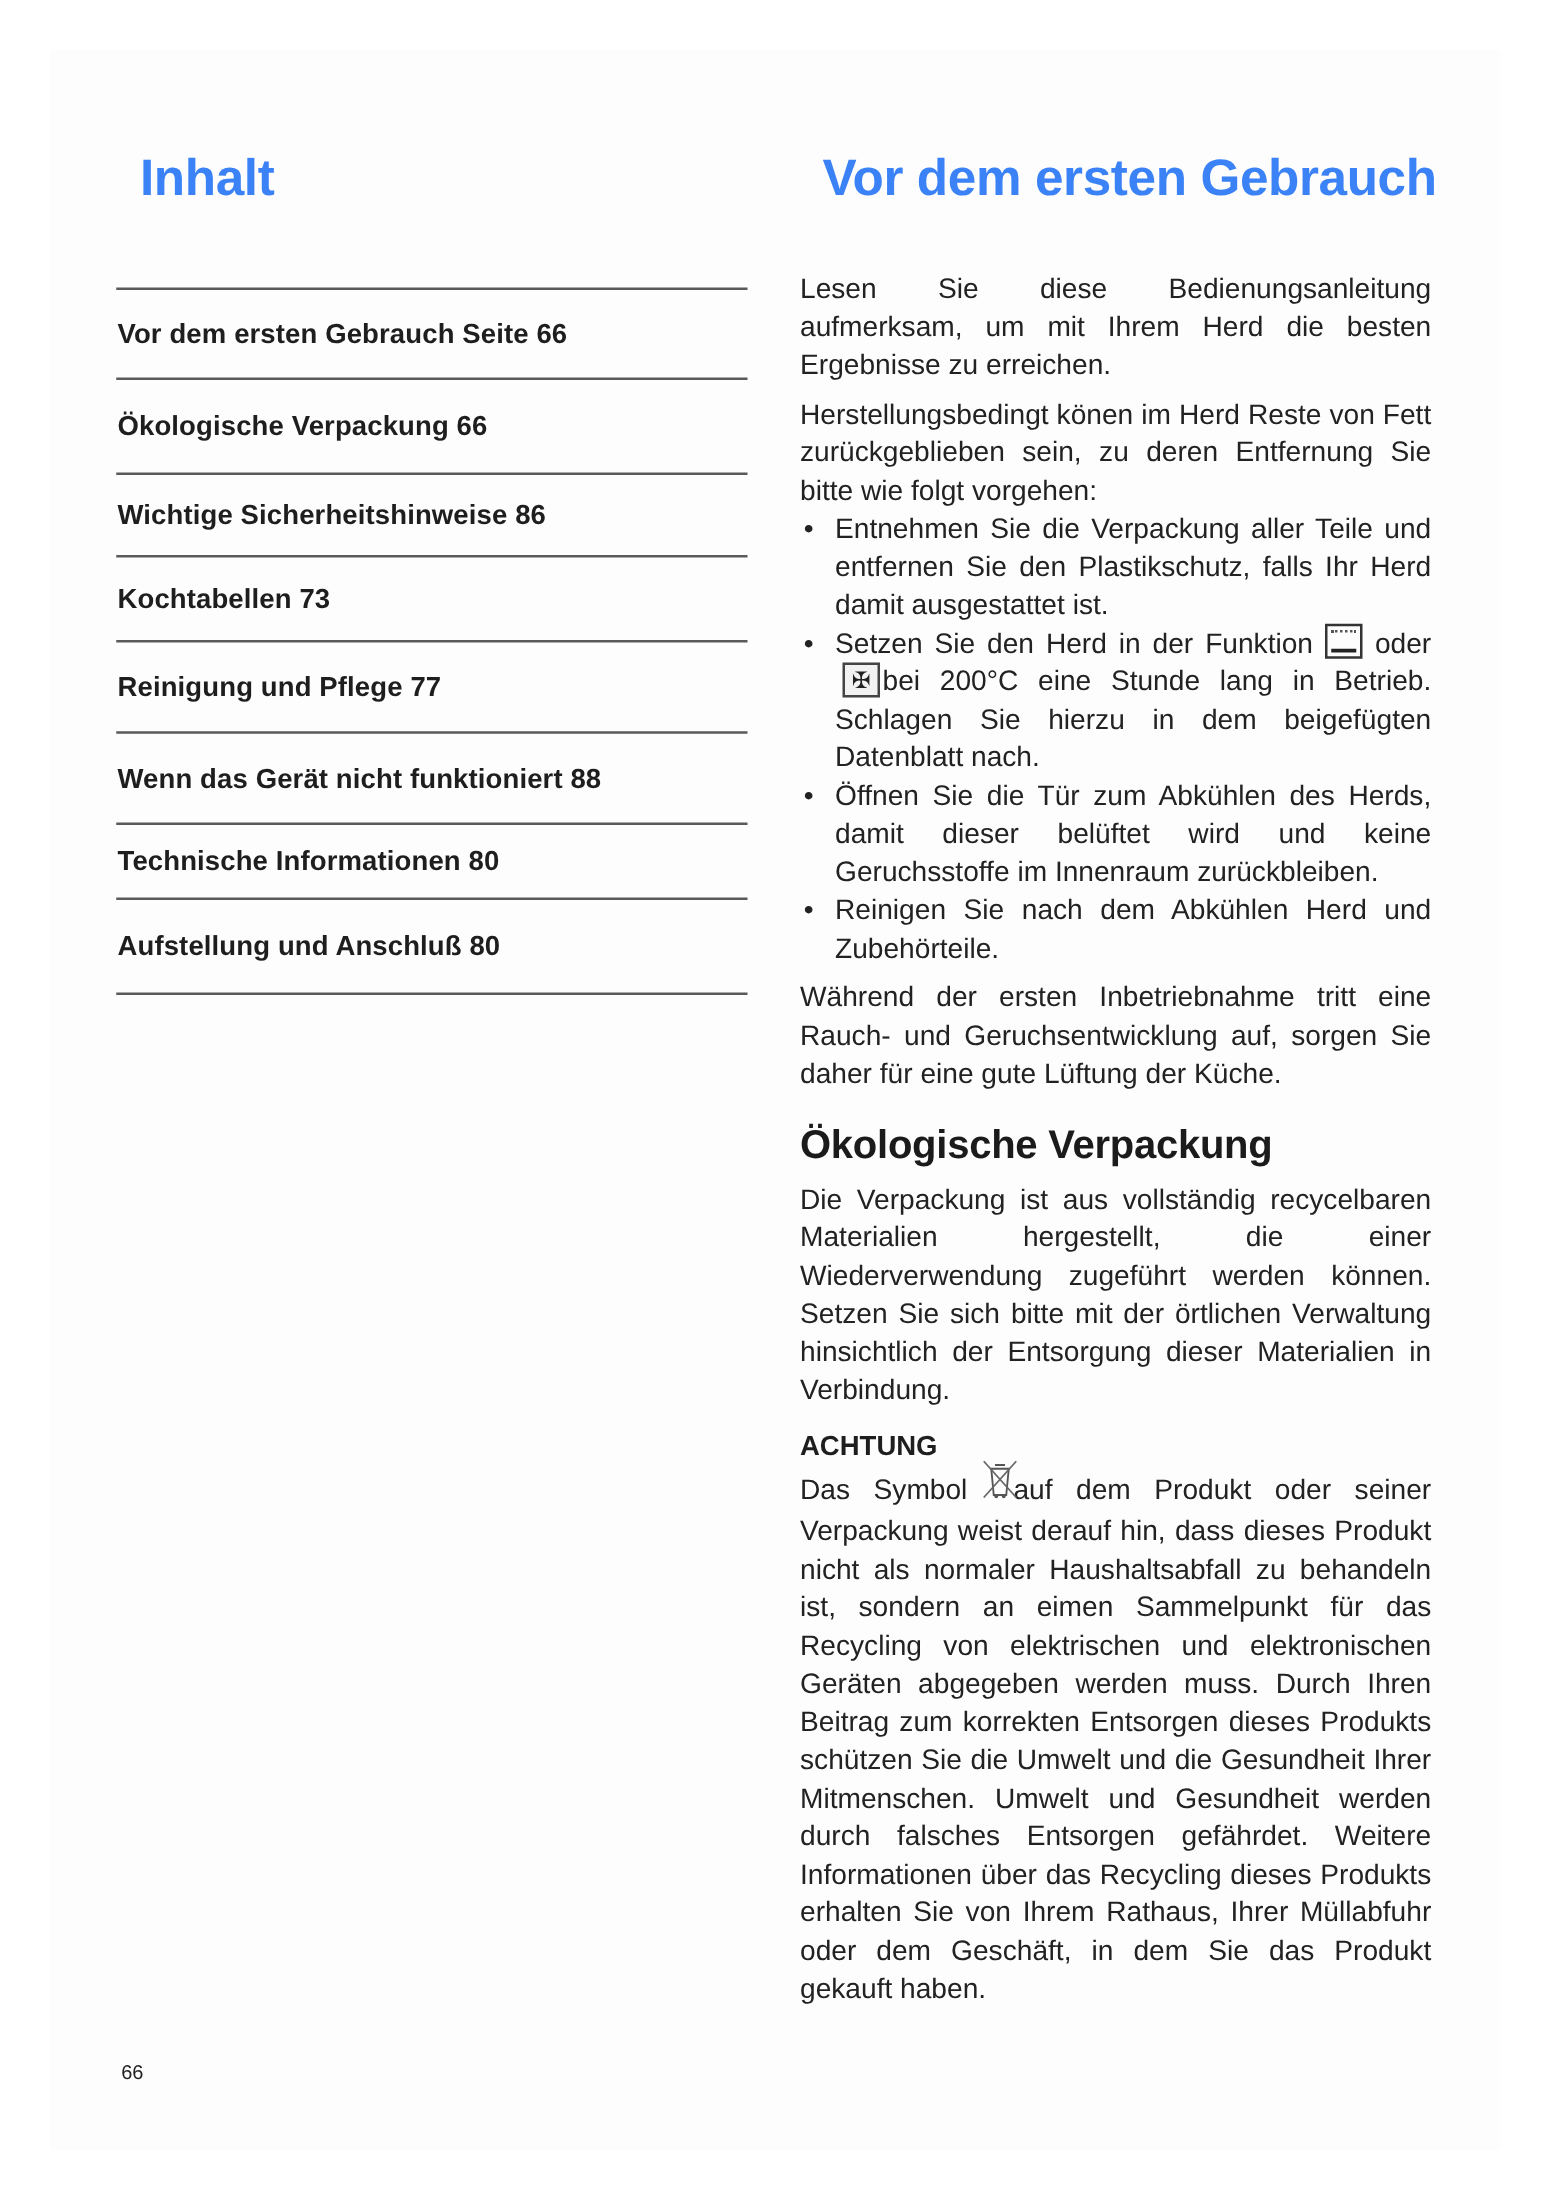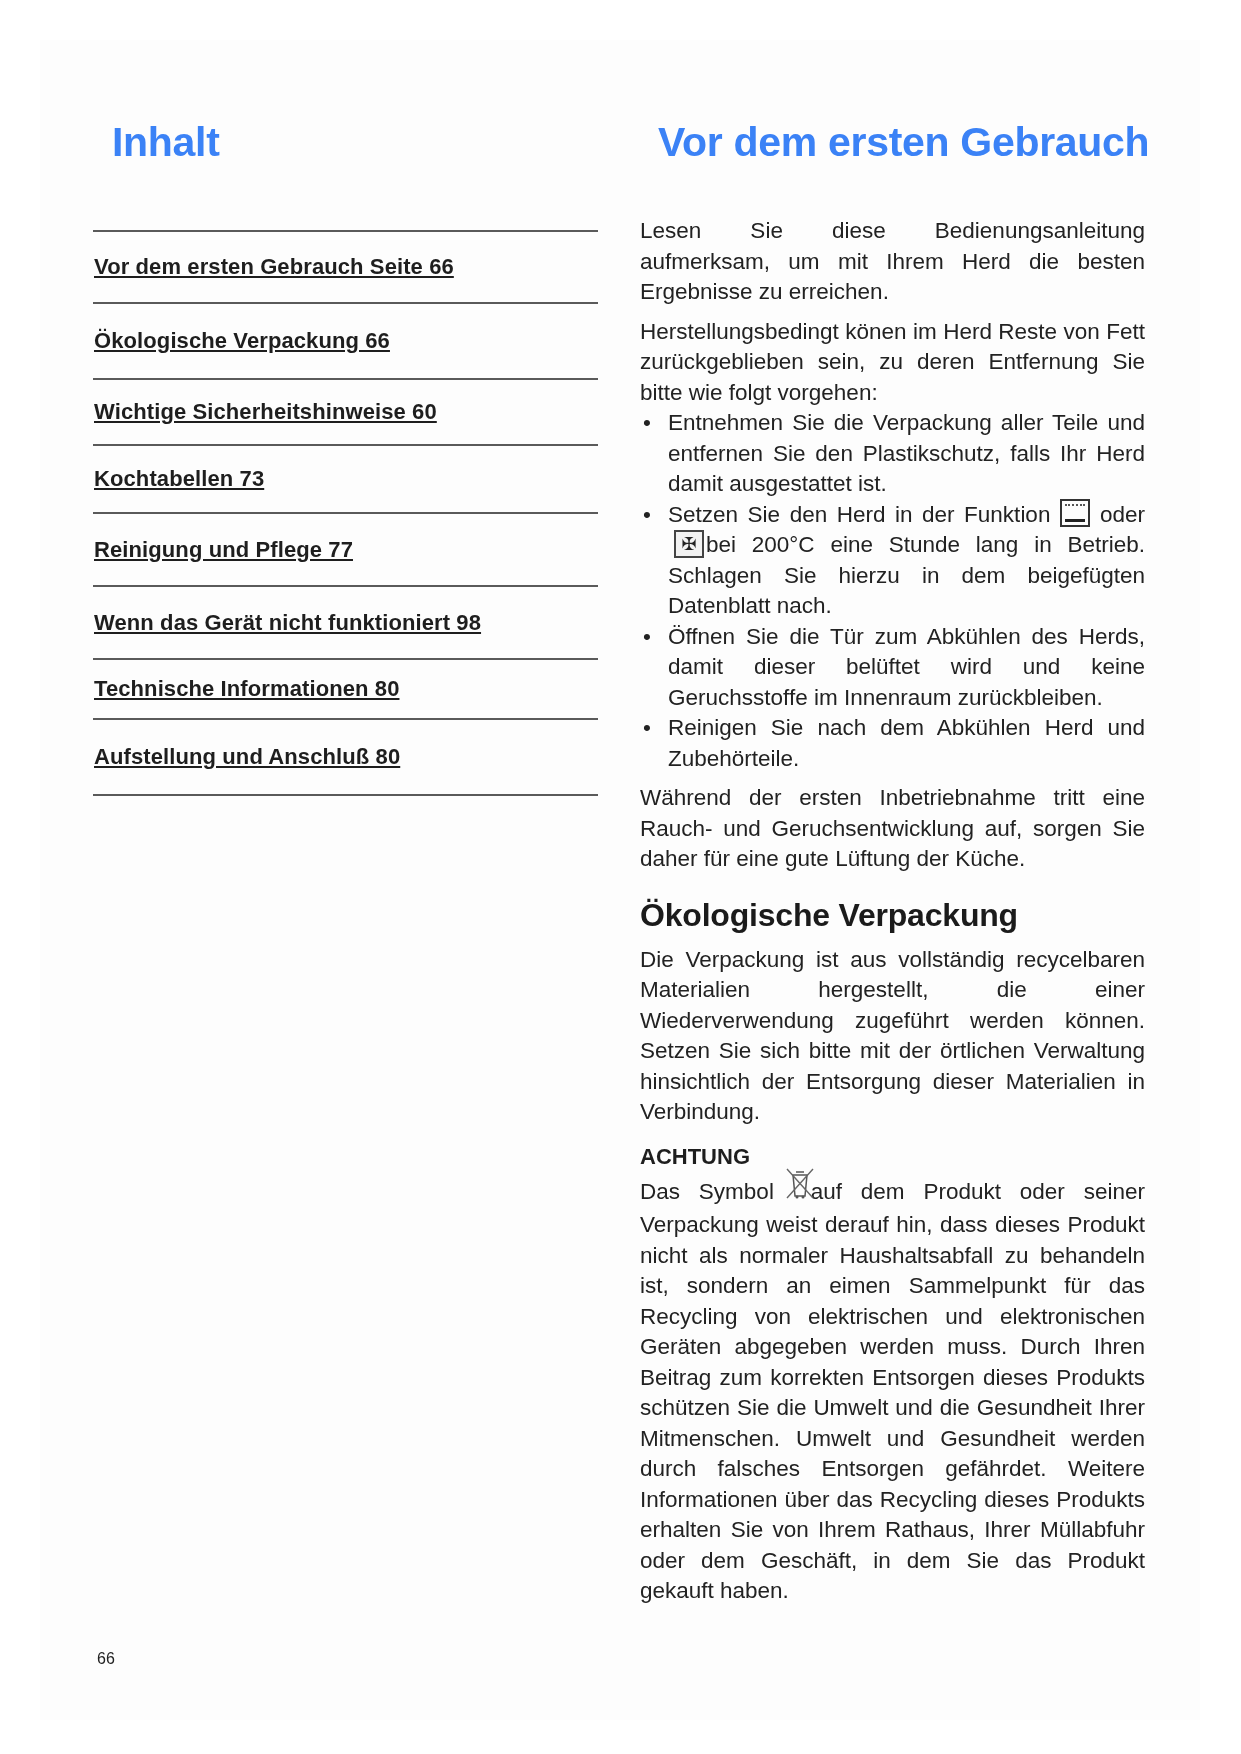--- a/index.html
+++ b/index.html
@@ -5,21 +5,21 @@
   html, body { margin: 0; padding: 0; background: #ffffff; }
   body { width: 1241px; height: 1754px; position: relative; overflow: hidden;
          font-family: "Liberation Sans", sans-serif; color: #1e1e1e; }
   .page-inner { position: absolute; left: 40px; top: 40px; width: 1160px; height: 1680px; background: #fdfdfd; }
 
   .h1 { position: absolute; font-family: "Liberation Sans", sans-serif; font-weight: bold;
         font-size: 41px; letter-spacing: -0.3px; color: #3b82f6; margin: 18px; line-height: 1; }
   #toc-title { left: 94px; top: 104px; }
   #main-title { left: 640px; top: 104px; }
 
-  .toc { position: absolute; left: 93px; top: 230px; width: 505px; text-decoration: underline; }
+  .toc { position: absolute; left: 93px; top: 230px; width: 505px; }
   .toc-rule { height: 0; border-top: 2px solid #5a5a5a; }
   .toc-item { display: flex; align-items: center; font-weight: bold; font-size: 22px;
               color: #1e1e1e; padding-left: 1px; letter-spacing: 0.1px; }
 
   .col { position: absolute; left: 640px; width: 505px; font-size: 22.5px; line-height: 30.5px; color: #222; }
   .col p { margin: 0; text-align: justify; }
   .gap { height: 9px; }
   ul.bullets { list-style: none; margin: 0; padding: 0; }
   ul.bullets li { position: relative; padding-left: 28px; text-align: justify; }
   ul.bullets li::before { content: "\2022"; position: absolute; left: 3px; top: 0; }
@@ -44,27 +44,27 @@
 
 <h1 class="h1" id="toc-title">Inhalt</h1>
 <h1 class="h1" id="main-title">Vor dem ersten Gebrauch</h1>
 
 <div class="toc">
   <div class="toc-rule"></div>
   <div class="toc-item" style="height:70px">Vor dem ersten Gebrauch Seite 66</div>
   <div class="toc-rule"></div>
   <div class="toc-item" style="height:74px">Ökologische Verpackung 66</div>
   <div class="toc-rule"></div>
-  <div class="toc-item" style="height:64px">Wichtige Sicherheitshinweise 60</div>
+  <div class="toc-item" style="height:64px">Wichtige Sicherheitshinweise 86</div>
   <div class="toc-rule"></div>
   <div class="toc-item" style="height:66px">Kochtabellen 73</div>
   <div class="toc-rule"></div>
   <div class="toc-item" style="height:71px">Reinigung und Pflege 77</div>
   <div class="toc-rule"></div>
-  <div class="toc-item" style="height:71px">Wenn das Gerät nicht funktioniert 98</div>
+  <div class="toc-item" style="height:71px">Wenn das Gerät nicht funktioniert 88</div>
   <div class="toc-rule"></div>
   <div class="toc-item" style="height:58px">Technische Informationen 80</div>
   <div class="toc-rule"></div>
   <div class="toc-item" style="height:74px">Aufstellung und Anschluß 80</div>
   <div class="toc-rule"></div>
 </div>
 
 <div class="col" style="top:216px">
   <p>Lesen Sie diese Bedienungsanleitung aufmerksam, um mit Ihrem Herd die besten Ergebnisse zu erreichen.</p>
   <div class="gap"></div>

